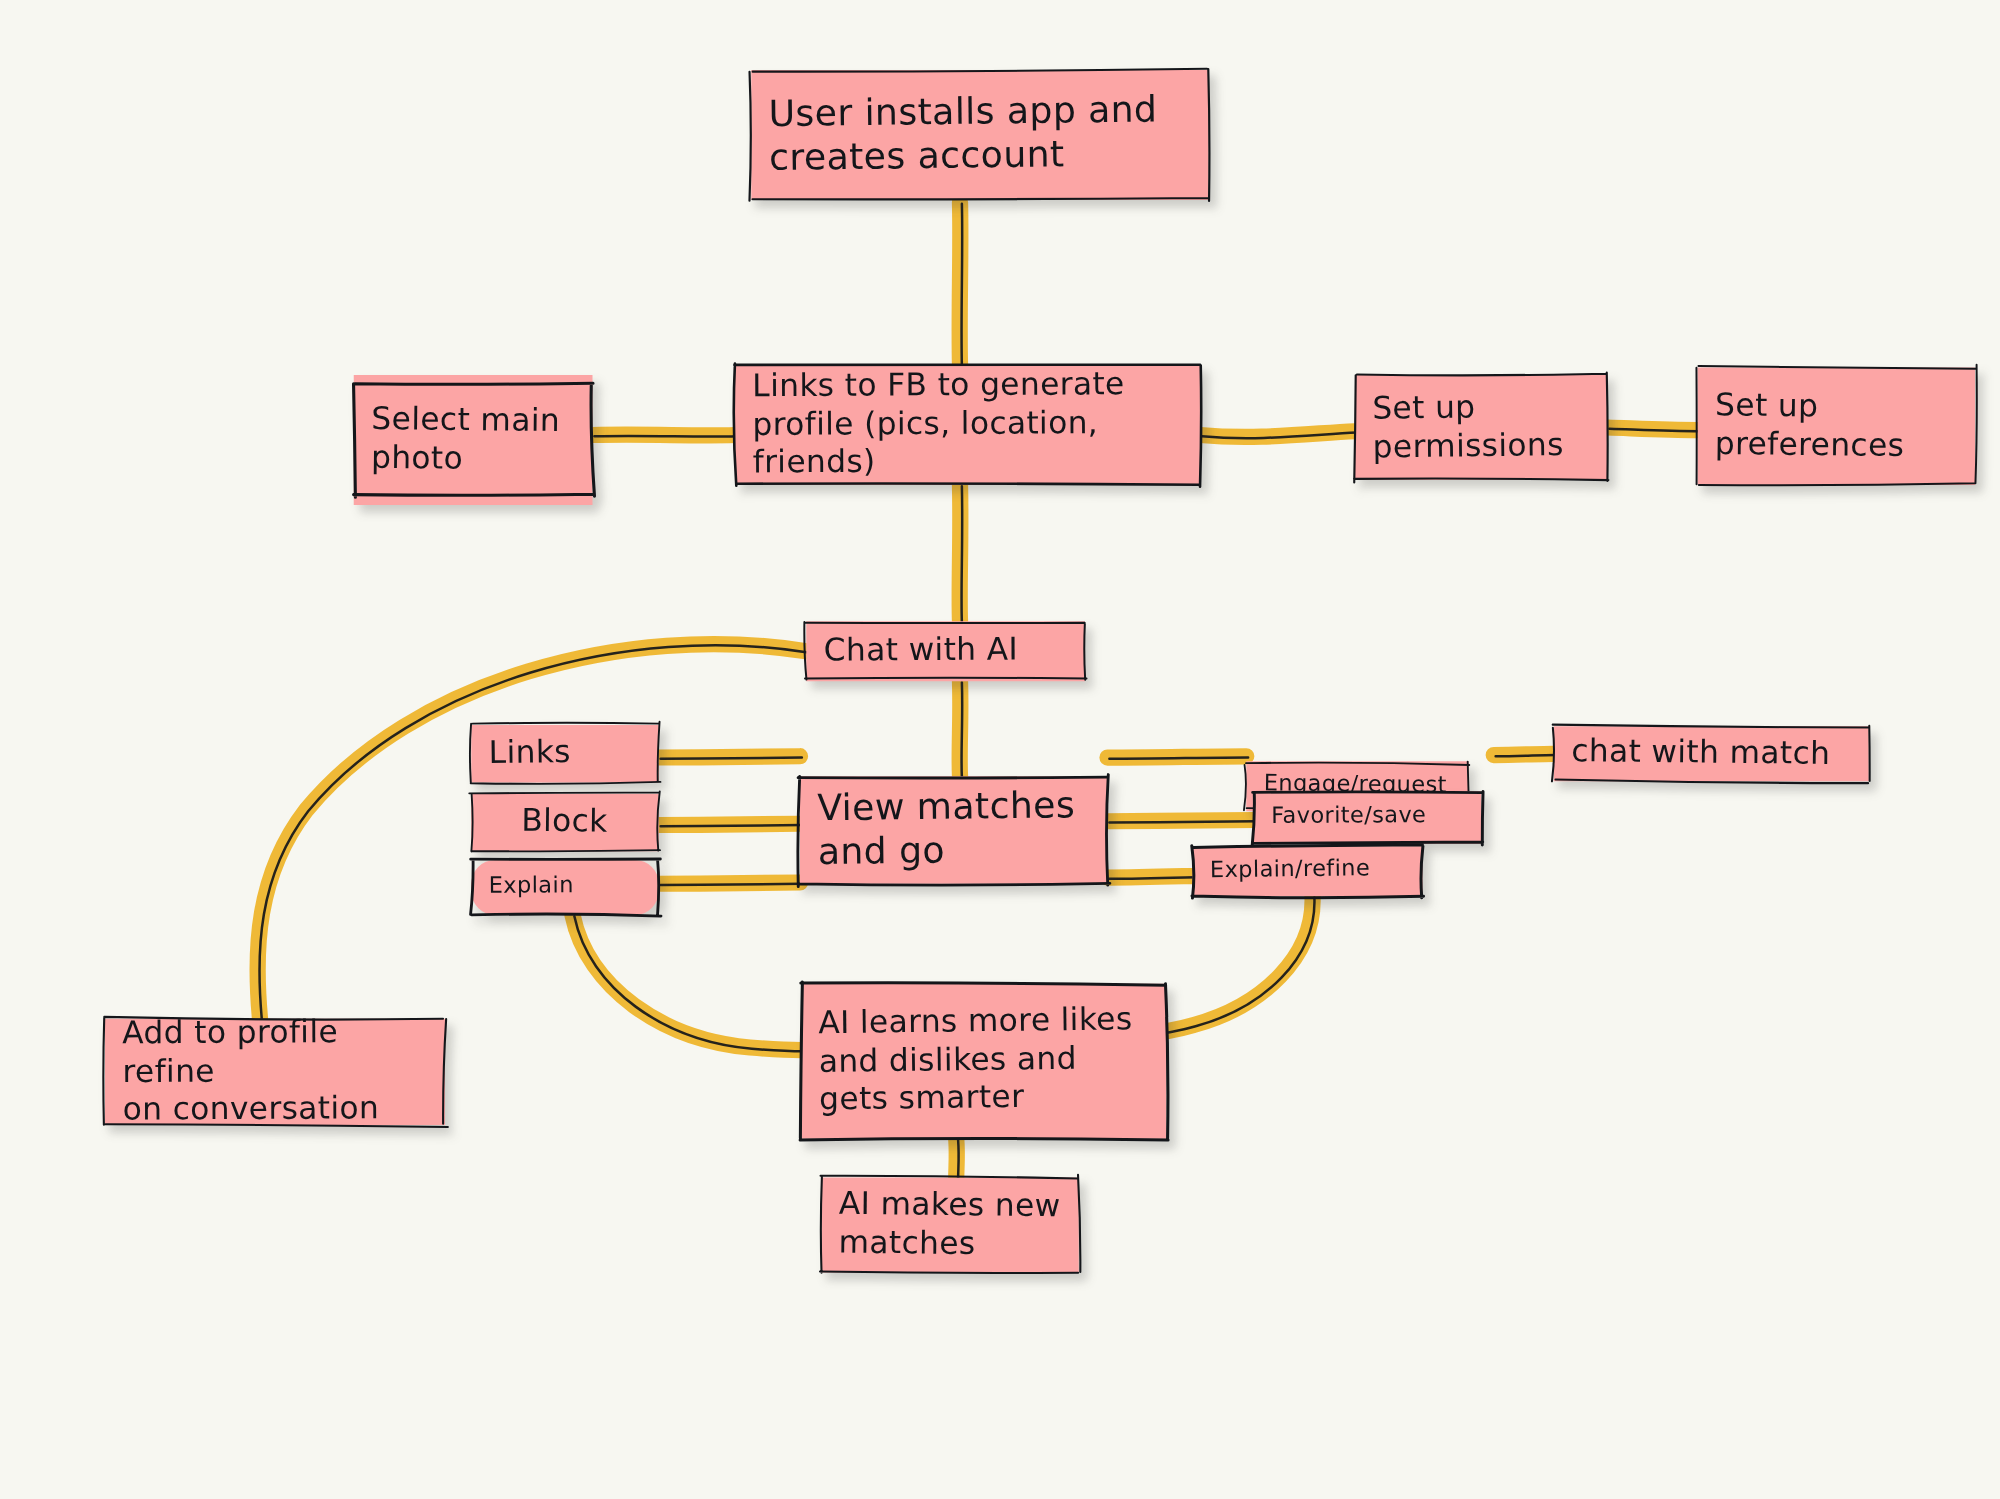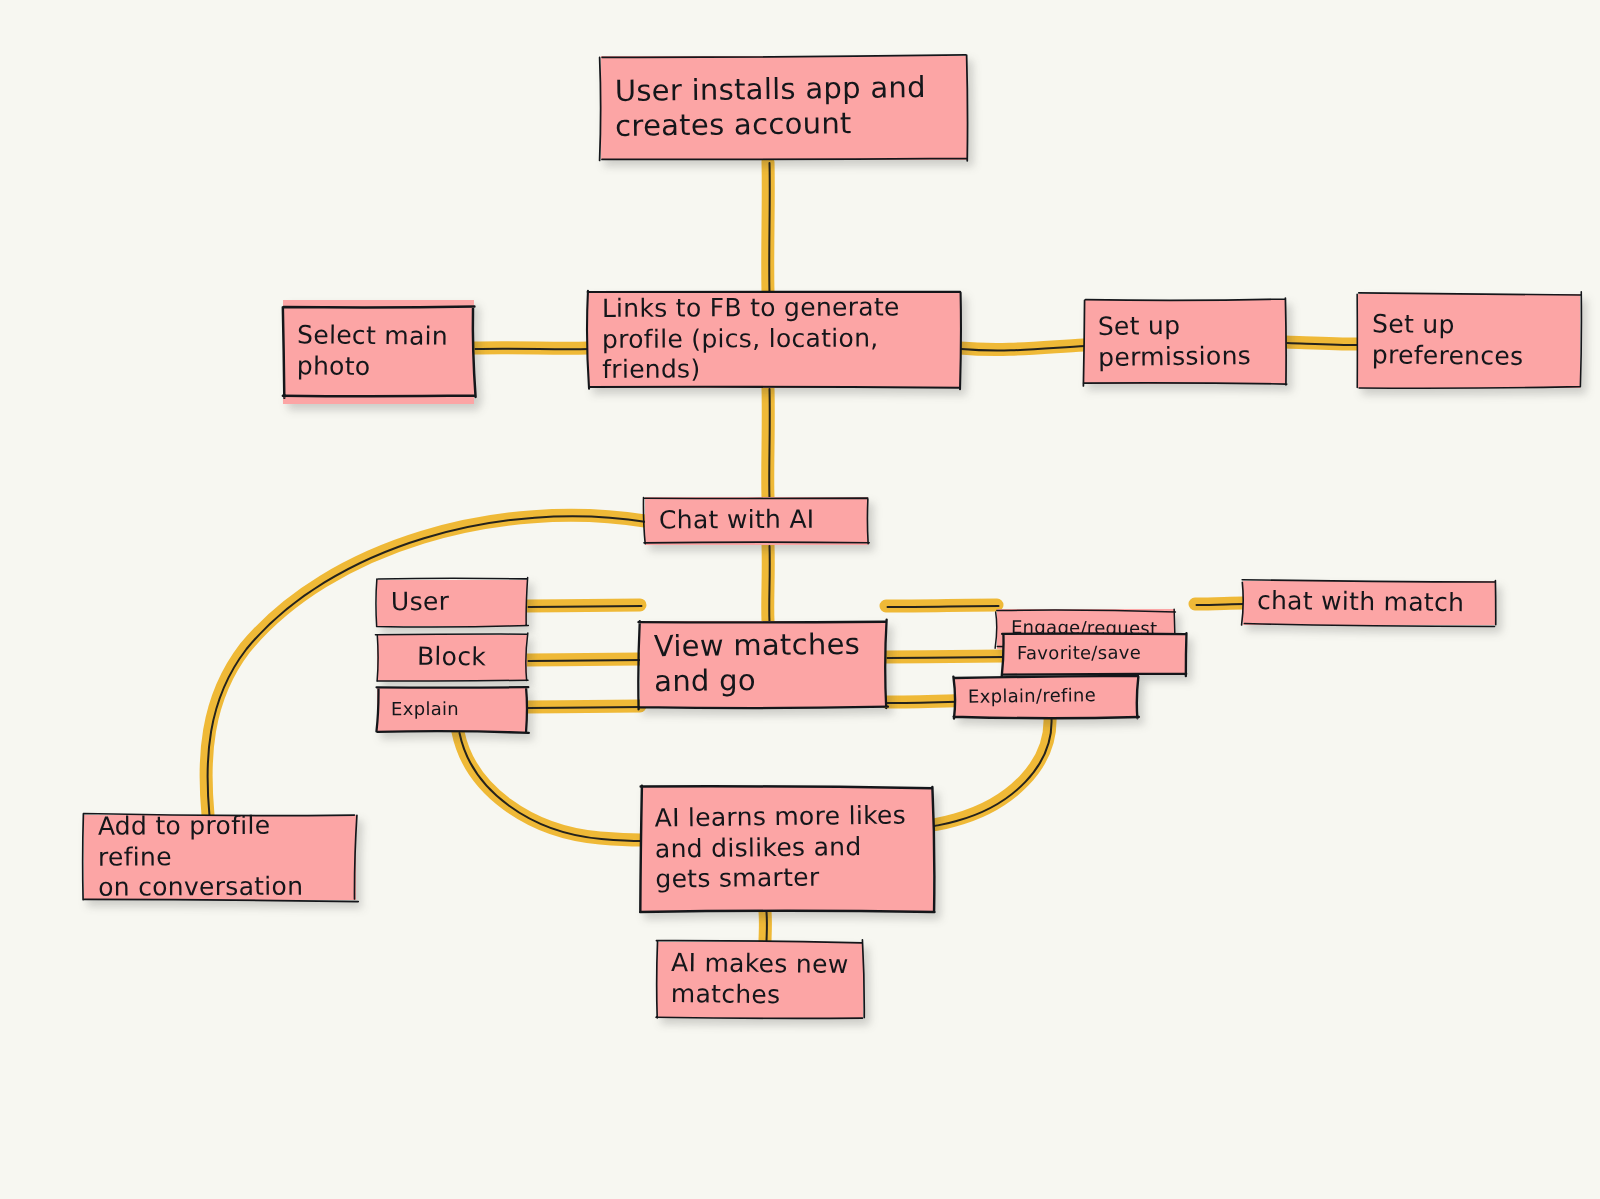--- a/index.html
+++ b/index.html
@@ -141,29 +141,29 @@
     <div class="node slant-c" style="left: 645px; top: 497px; width: 223px; height: 48px;">
       <svg class="sk" viewBox="0 0 254 60">
         <path d="M 6.212620545277661 5.382688904266194 Q 129.06860672212608 5.877145997228634 247.24514007607715 5.277317810467126 M 247.37693748519612 6.423899461246981 Q 246.2555053714735 30.241364900218958 247.6794734960792 54.6393871317801 M 248.81933565205864 53.48939132741158 Q 127.22070739852298 52.162448120453604 5.409688568585407 53.61740036067432 M 6.67484779463841 54.469169998666814 Q 4.475277100091463 32.558358309035356 4.876071548683602 4.638496875873998" fill="none" stroke="#14161a" stroke-width="1.72" stroke-linecap="round"></path>
       </svg>
       <div class="lbl t-mid">Chat with AI</div>
     </div>
     <div class="node slant-a" style="left: 377px; top: 580px; width: 150px; height: 46px;">
       <svg class="sk" viewBox="0 0 162 58">
         <path d="M 7.069914342216176 4.907741928337021 Q 82.3000895708893 3.5983081055424675 155.78470888202298 4.887729645002508 M 156.64970092878198 3.445544433614958 Q 154.7969544989229 31.015491335371273 155.1956116560826 51.178042602901364 M 157.32837791532668 51.49340629628552 Q 80.79815933314066 54.0049432394304 5.568218613214893 52.575104905187665 M 5.64866733609171 52.06911335022613 Q 4.129887085282191 27.32303421038344 5.863744641031951 5.013662720012322" fill="none" stroke="#14161a" stroke-width="1.53" stroke-linecap="round"></path>
       </svg>
-      <div class="lbl t-mid">User</div>
+      <div class="lbl t-mid">Links</div>
     </div>
     <div class="node slant-b" style="left: 377px; top: 635px; width: 150px; height: 46px; padding-left: 40px;">
       <svg class="sk" viewBox="0 0 162 58">
         <path d="M 4.412737846380443 5.662760055653173 Q 80.16912323078566 5.00711761547584 156.3414564141731 5.145427704204539 M 156.80914001577028 4.104092407554431 Q 153.52324600223602 29.010015546320943 155.66327829419788 51.67581901609703 M 157.00725669935684 51.14275627170818 Q 82.56942810227602 52.588004762208094 5.967678547635525 51.76970443789368 M 6.093096161677082 52.19164047278075 Q 8.009608156424765 30.322943116809682 6.26578292933562 5.823873139090777" fill="none" stroke="#14161a" stroke-width="1.50" stroke-linecap="round"></path>
       </svg>
       <div class="lbl t-mid">Block</div>
     </div>
-    <div class="node slant-c" style="left: 377px; top: 688px; width: 150px; height: 44px;">
+    <div class="node slant-c" style="left: 377px; top: 688px; width: 150px; height: 44px; border-radius: 19px;">
       <svg class="sk" viewBox="0 0 162 56">
         <path d="M 5.539192200237509 5.36181182906116 Q 81.23828504931102 5.772375489367347 157.29610138074312 5.227412414936075 M 155.05777139694325 5.713848687295732 Q 156.89450439613987 25.184758300895226 155.06509170563197 49.34618616148186 M 157.8136708270822 50.85669098014789 Q 82.32731750646016 48.13357482942453 6.384803772896903 49.90534820626739 M 5.457899475590279 49.447779846213656 Q 7.721506349649982 29.58297119310264 7.475990380289028 5.741667175917732" fill="none" stroke="#14161a" stroke-width="2.27" stroke-linecap="round"></path>
       </svg>
       <div class="lbl t-sm">Explain</div>
     </div>
     <div class="node slant-a" style="left: 640px; top: 621px; width: 246px; height: 86px;">
       <svg class="sk" viewBox="0 0 258 98">
         <path d="M 4.467546081574422 7.122697533444827 Q 128.56705810645923 7.905612795048214 251.08118438752425 6.738960362569876 M 252.63193435772877 4.646097565277525 Q 249.99151306178027 47.707765656340754 252.2008247383874 93.058274079607 M 253.90388870355855 91.67349624693091 Q 131.52990356659046 94.21389282448864 5.084156036695538 92.10076074679418 M 4.5967102051697255 94.35080576080401 Q 3.6176251221530253 50.1596052566262 5.764750290552503 6.1415889748100145" fill="none" stroke="#14161a" stroke-width="2.29" stroke-linecap="round"></path>
       </svg>
       <div class="lbl t-big">View matches

